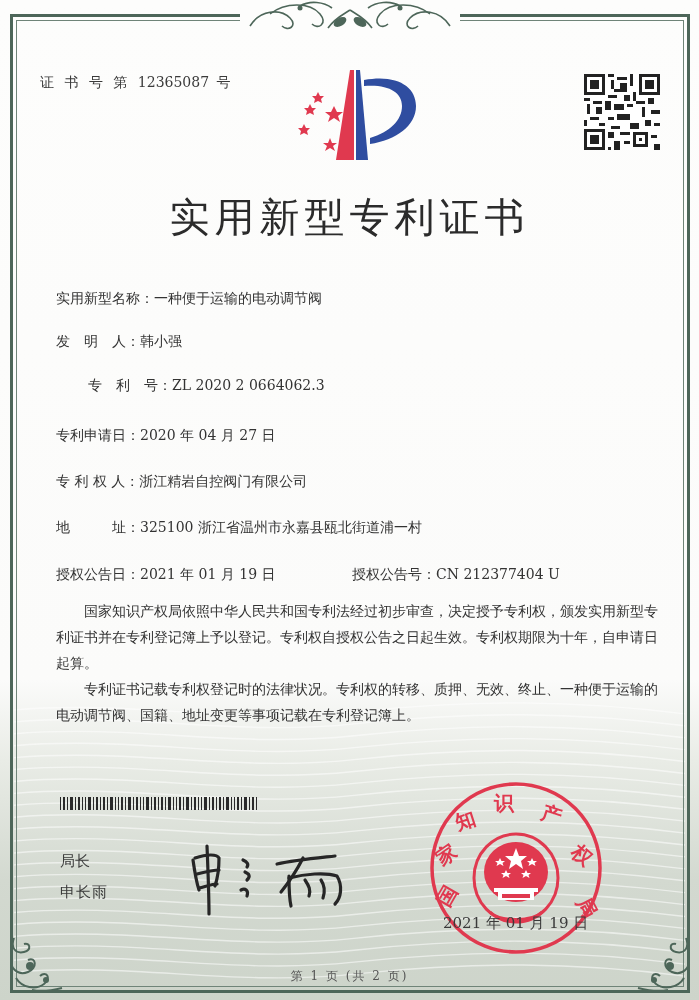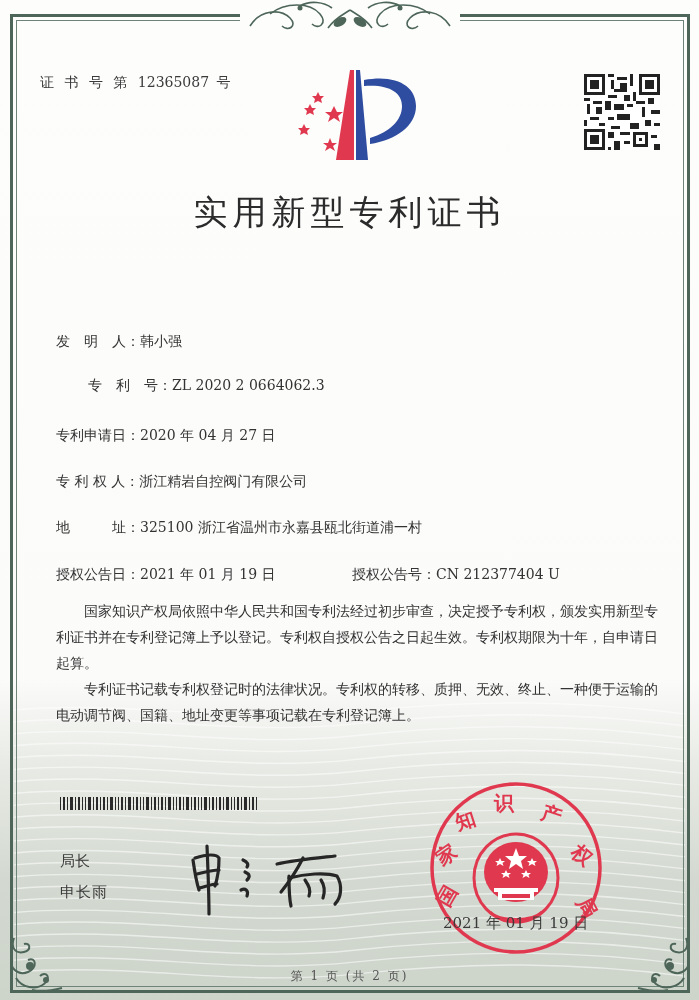--- a/index.html
+++ b/index.html
@@ -11,21 +11,21 @@
   .waves svg { width:100%; height:100%; }
   .frame-outer { position:absolute; left:10px; top:14px; right:9px; bottom:7px; border:3px solid #4d6659; }
   .frame-inner { position:absolute; left:16px; top:20px; right:15px; bottom:13px; border:1px solid #6f8478; }
   .orn-top { position:absolute; left:240px; top:0; width:220px; height:36px; }
   .orn-corner { position:absolute; width:60px; height:60px; }
   .cert-no { position:absolute; left:40px; top:74px; font-size:14px; letter-spacing:3px; color:#3a3a3a; }
   .cert-no .num { letter-spacing:0;margin-top:24px; }
   .logo { position:absolute; left:296px; top:68px; width:128px; height:96px; }
   .qr { position:absolute; left:584px; top:74px; width:76px; height:76px; }
   .title { position:absolute; left:0; width:699px; top:190px; text-align:center;
-           font-size:34px; letter-spacing:5px; color:#2b2b2b; font-weight:normal; }
+           font-size:40px; letter-spacing:5px; color:#2b2b2b; font-weight:normal; }
   .field { position:absolute; left:56px; font-size:14px; color:#333; white-space:nowrap; }
   .field .lbl { display:inline-block; }
   .field .val { display:inline-block; }
   .paragraph { position:absolute; left:56px; width:610px; font-size:14px; line-height:26px; color:#333; }
   .paragraph p { margin:0; text-indent:2em; }
   .barcode { position:absolute; left:60px; top:797px; width:197px; height:13px; }
   .director-title { position:absolute; left:60px; top:852px; font-size:15px; color:#3a3a3a; font-family:"DejaVu Sans","Liberation Sans",sans-serif; }
   .director-name { position:absolute; left:60px; top:883px; font-size:15px; color:#3a3a3a; font-family:"DejaVu Sans","Liberation Sans",sans-serif; letter-spacing:1px;text-align:right; }
   .signature { position:absolute; left:185px; top:840px; width:170px; height:80px; }
   .seal { position:absolute; left:428px; top:780px; width:176px; height:176px; }
@@ -186,20 +186,23 @@
         <rect x="22" y="20" width="2" height="1"></rect>
         <rect x="10" y="22" width="2" height="3"></rect>
       <rect x="13" y="22" width="2" height="1"></rect>
         <rect x="23" y="23" width="2" height="2"></rect>
         <rect x="8" y="24" width="1" height="1"></rect>
     </g>
   </svg>
 
   <div class="title">实用新型专利证书</div>
 
+  <div class="field" style="top:290px;">
+    <span class="lbl">实用新型名称：</span><span class="val">一种便于运输的电动调节阀</span>
+  </div>
   <div class="field" style="top:333px;">
     <span class="lbl">发　明　人：</span><span class="val">韩小强</span>
   </div>
   <div class="field" style="top:377px;margin-left:32px;">
     <span class="lbl">专　利　号：</span><span class="val">ZL 2020 2 0664062.3</span>
   </div>
   <div class="field" style="top:427px;">
     <span class="lbl">专利申请日：</span><span class="val">2020 年 04 月 27 日</span>
   </div>
   <div class="field" style="top:473px;">

